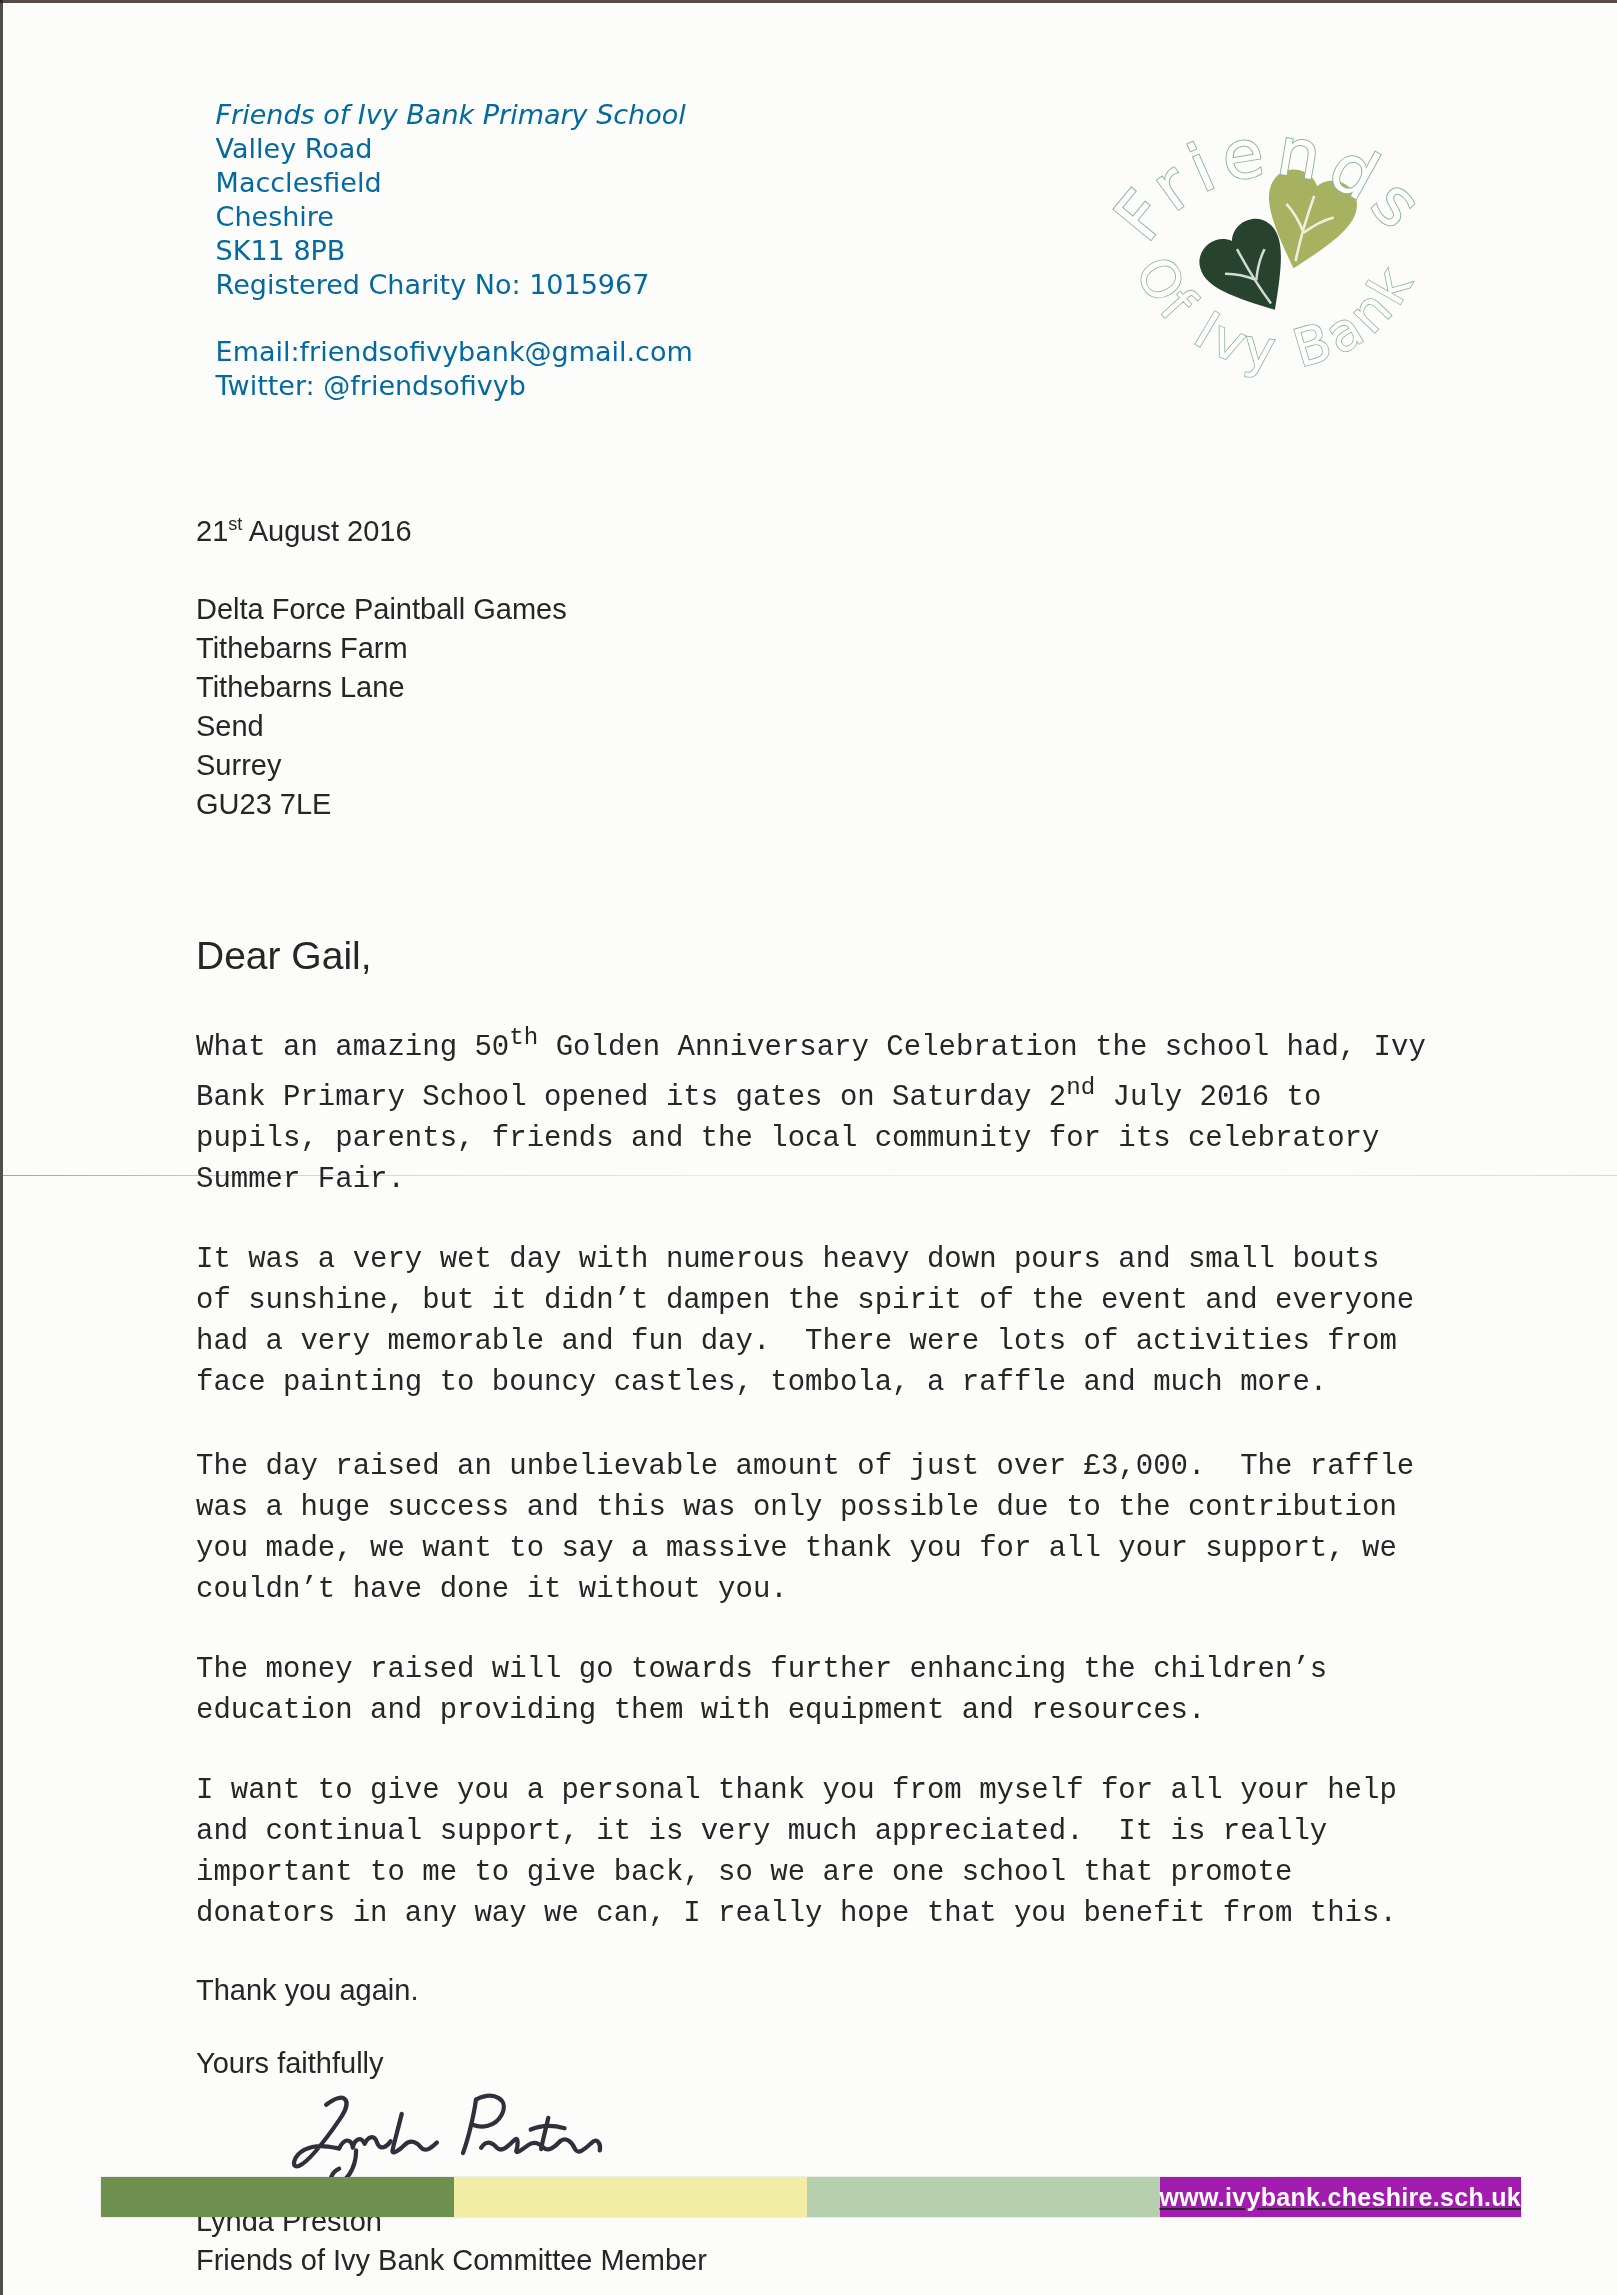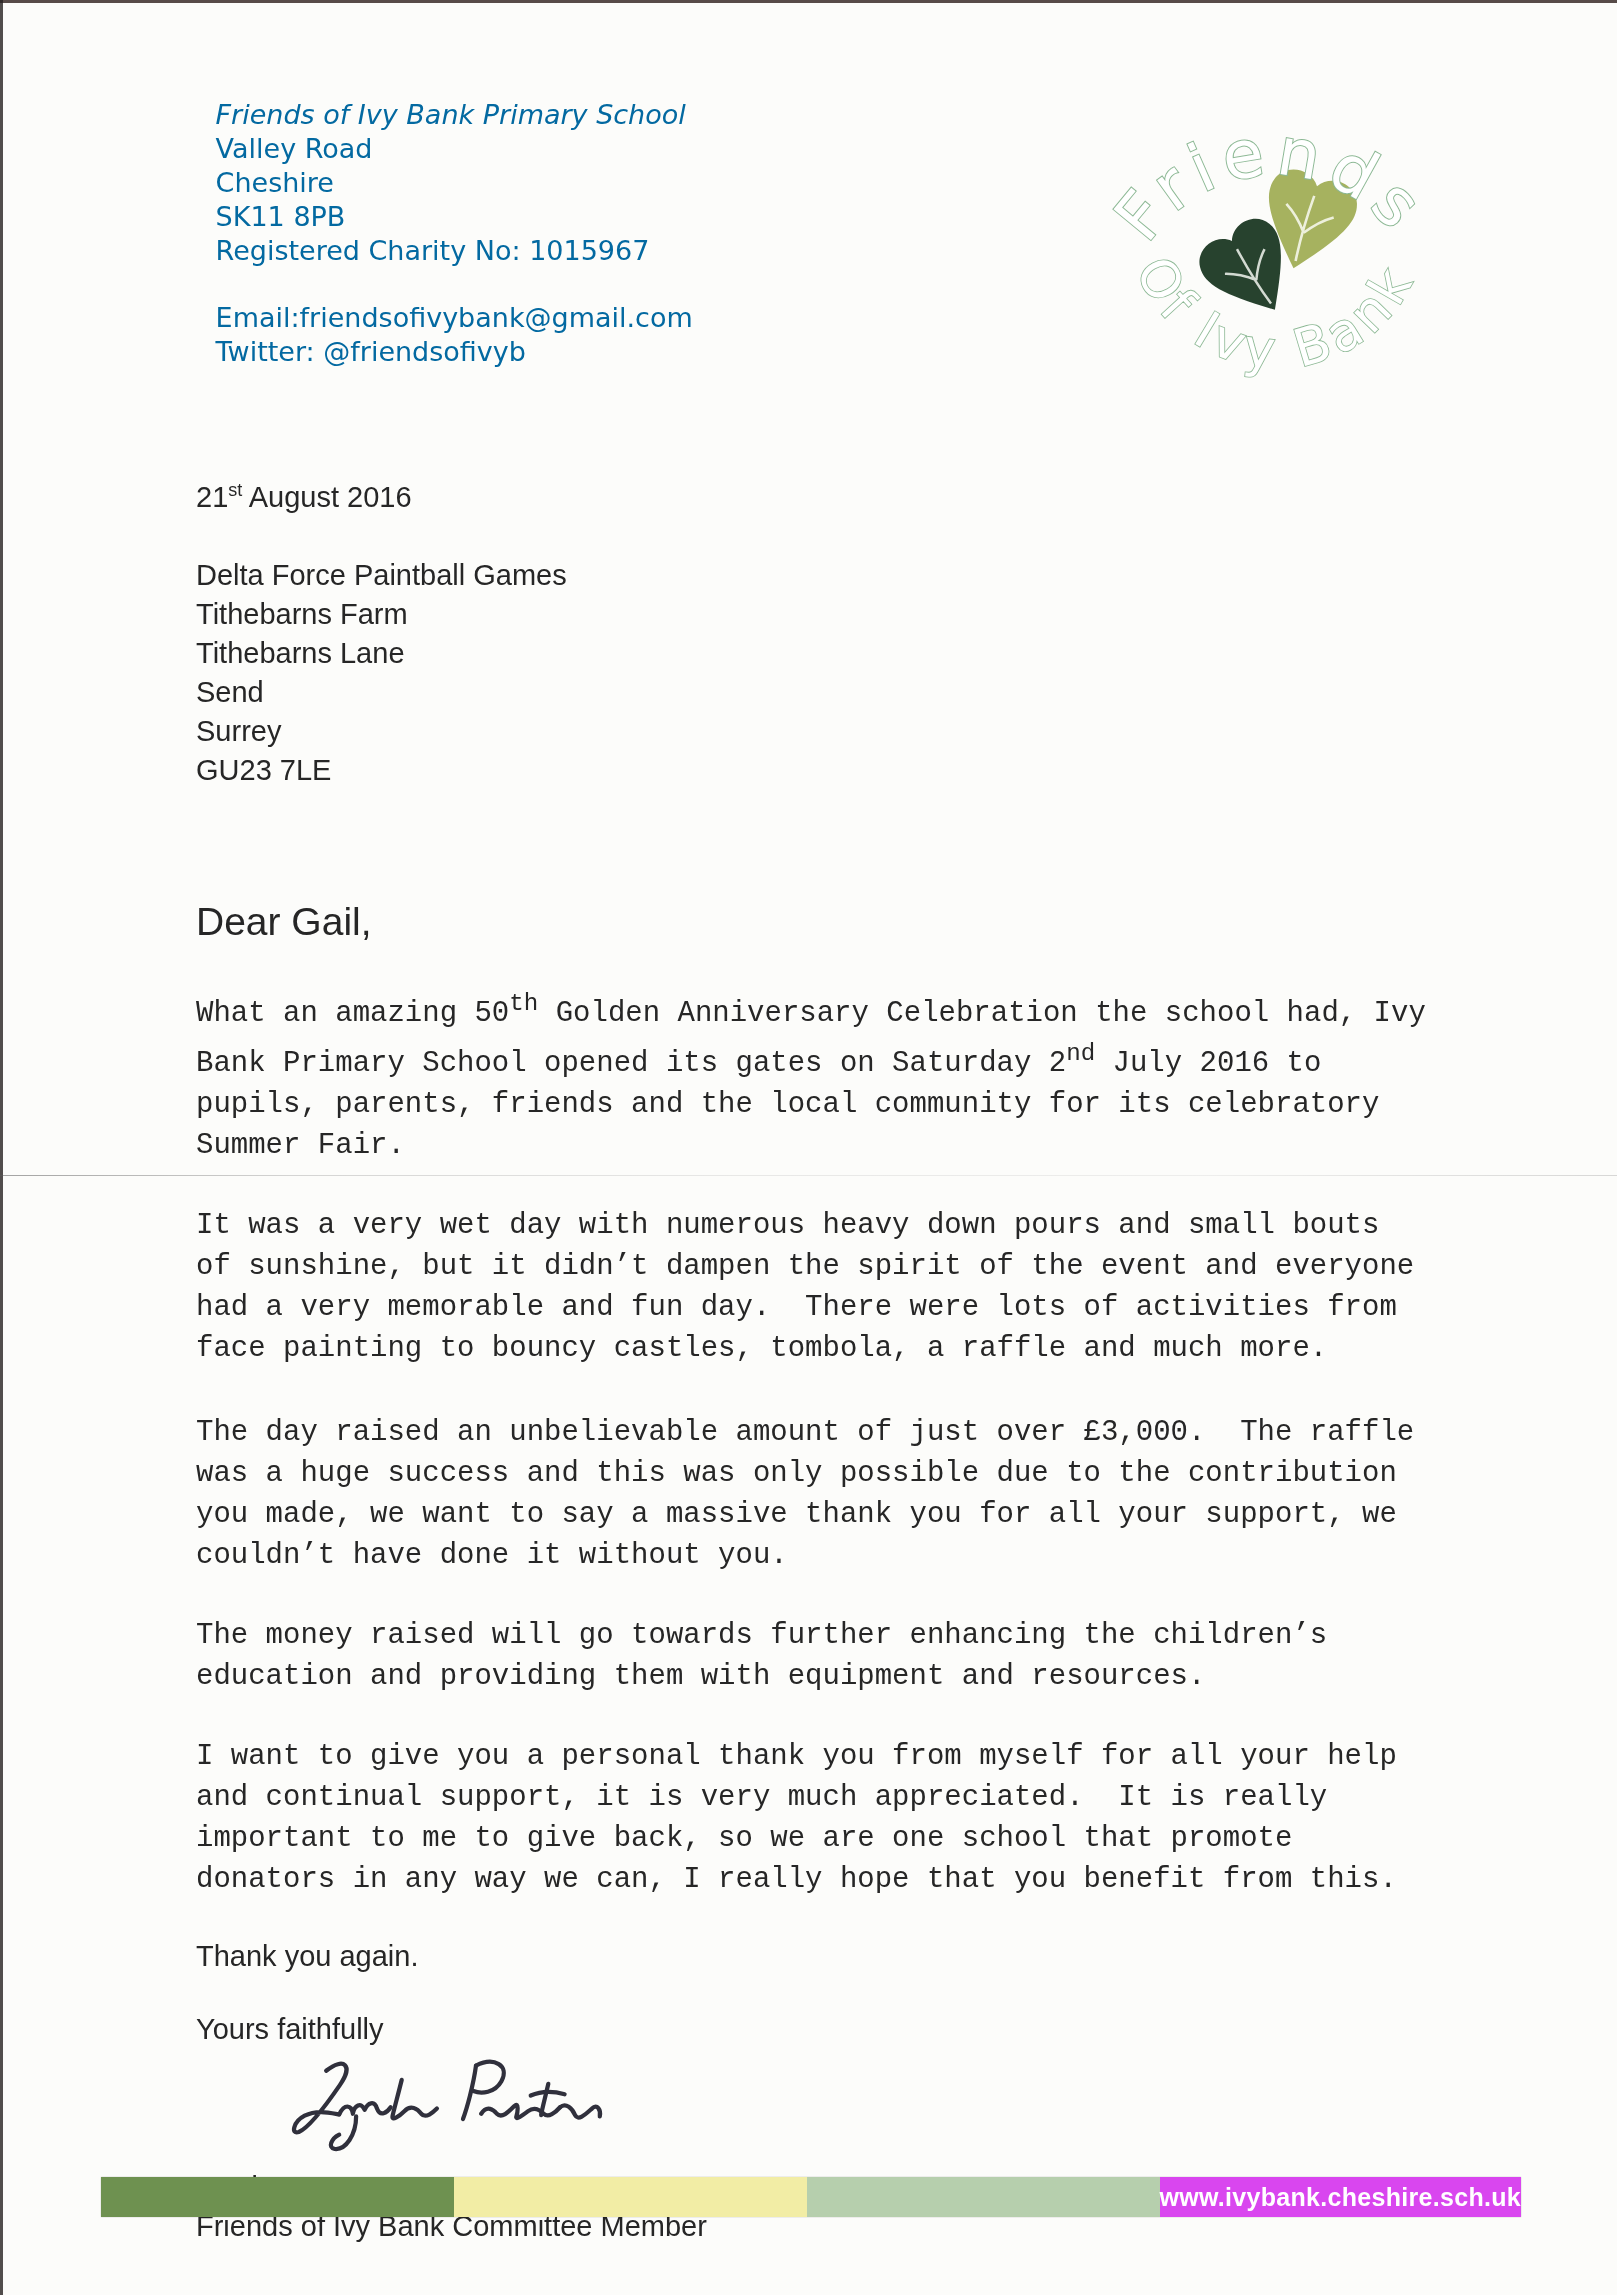--- a/index.html
+++ b/index.html
@@ -49,21 +49,21 @@
 
   
   .footer-bar{
     position:absolute;left:101px;top:2177px;width:1420px;height:40px;
     display:flex;box-shadow:0 0 1.3px rgba(0,0,0,.25);
   }
   .footer-seg{flex:1;}
   .footer-seg.s1{background:#6e9150;}
   .footer-seg.s2{background:#f2eda5;}
   .footer-seg.s3{background:#b6cfad;}
-  .footer-seg.s4{background:#d946ef;display:flex;align-items:center;justify-content:flex-start;}
+  .footer-seg.s4{background:#a21caf;display:flex;align-items:center;justify-content:flex-start;text-decoration:underline;}
   .footer-url{color:#ffffff;font-weight:bold;font-size:25px;letter-spacing:0.3px;}
 </style>
 </head>
 <body>
 
 <div class="page">
 
   <div class="scan-edge-top"></div>
   <div class="scan-edge-left"></div>
   <div class="fold-line"></div>
@@ -91,20 +91,21 @@
       <textPath href="#arcBottom" startOffset="50%" text-anchor="middle">Of Ivy Bank</textPath>
     </text>
   </svg>
 
   <div class="content">
 
     
     <div class="sender-block">
       <div class="sender-org">Friends of Ivy Bank Primary School</div>
       <div>Valley Road</div>
+      <div>Macclesfield</div>
       <div>Cheshire</div>
       <div>SK11 8PB</div>
       <div>Registered Charity No: 1015967</div>
       <div class="sender-contact">
         <div>Email:friendsofivybank@gmail.com</div>
         <div>Twitter: @friendsofivyb</div>
       </div>
     </div>
 
     

